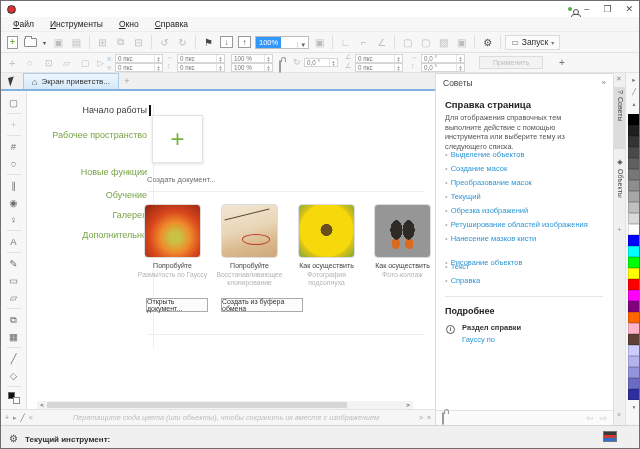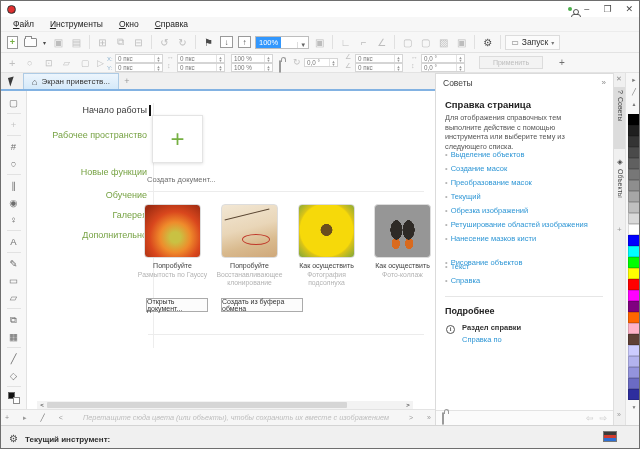--- a/index.html
+++ b/index.html
@@ -69,21 +69,21 @@
 .th3{background:radial-gradient(circle at 50% 48%,#6b4e1d 0 15%,#f6d90a 16% 68%,#dbc417 72%,#7fa63c 100%)}
 .th4{background:radial-gradient(ellipse 10px 16px at 39% 48%,#2e2a26 60%,transparent 61%),radial-gradient(ellipse 10px 16px at 61% 48%,#2e2a26 60%,transparent 61%),radial-gradient(ellipse 7px 9px at 38% 74%,#d96a1e 60%,transparent 61%),radial-gradient(ellipse 7px 9px at 62% 74%,#d96a1e 60%,transparent 61%),#969696}
 .cap{position:absolute;width:71px;text-align:center}
 .capt{font-size:7px;color:#3f3f3f}
 .caps{font-size:6.8px;color:#b3b3b3;line-height:8px;margin-top:2px}
 .wbtn{position:absolute;top:207px;height:14px;border:1px solid #ababab;background:#fcfcfc;font-size:7px;color:#333;display:flex;align-items:center;justify-content:center}
 
 .hscroll{position:absolute;left:36px;top:400px;width:376px;height:8px;background:#f3f3f3;display:flex;align-items:center}
 .scar{width:10px;text-align:center;font-size:6px;color:#555;font-weight:bold}
 .sthumb{height:6px;background:#d6d6d6;border-radius:1px}
-.palbar{position:absolute;left:0;top:408px;width:434px;height:16px;background:#f6f6f6;border-top:1px solid #e3e3e3;display:flex;align-items:center;font-size:7px;color:#9a9a9a;gap:14px;padding:0 4px}
+.palbar{position:absolute;left:0;top:408px;width:434px;height:16px;background:#f6f6f6;border-top:1px solid #e3e3e3;display:flex;align-items:center;font-size:7px;color:#9a9a9a;gap:4px;padding:0 4px}
 .palhint{flex:1;text-align:center;font-style:italic;color:#bdbdbd;font-size:7.3px}
 
 .tips{position:absolute;left:434px;top:72px;width:178px;height:352px;background:#fff;border-left:1px solid #dbdbdb;border-top:1px solid #dbdbdb}
 .tipshead{position:absolute;left:0;top:0;width:100%;height:17px;display:flex;align-items:center;padding:0 7px;font-size:8.5px;color:#3c3c3c}
 .tipsbtns{margin-left:auto;display:flex;gap:7px;color:#8a8a8a;font-size:8px}
 .tipsheading{position:absolute;left:9px;top:25px;font-size:9.5px;font-weight:bold;color:#222}
 .tipsintro{position:absolute;left:9px;top:39px;width:154px;font-size:7.3px;color:#555;line-height:9.5px}
 .tlink{position:absolute;left:9px;font-size:7.5px;color:#2e96d5;white-space:nowrap}
 .tlink .b{color:#b5b5b5;margin-right:3px}
 .moreh{position:absolute;left:9px;font-size:9px;font-weight:bold;color:#222}
@@ -398,21 +398,21 @@
     <span class="tlink" style="top:146px"><span class="b">•</span><span>Ретуширование областей изображения</span></span>
     <span class="tlink" style="top:160px"><span class="b">•</span><span>Нанесение мазков кисти</span></span>
     <span class="tlink" style="top:184px"><span class="b">•</span><span>Рисование объектов</span></span>
     <span class="tlink" style="top:188px"><span class="b">•</span><span>Текст</span></span>
     <span class="tlink" style="top:202px"><span class="b">•</span><span>Справка</span></span>
 
     <span class="hdiv" style="left:9px;top:222px;width:158px;position:absolute;background:#e6e6e6"></span>
     <span class="moreh" style="top:232px">Подробнее</span>
     <span class="abs" style="left:10px;top:248px"><span class="infoico">i</span></span>
     <span class="abs" style="left:26px;top:249px;font-size:7.5px;font-weight:bold;color:#333">Раздел справки</span>
-    <span class="abs" style="left:26px;top:261px;font-size:7.5px;color:#2e96d5">Справка по</span>
+    <span class="abs" style="left:26px;top:261px;font-size:7.5px;color:#2e96d5">Гауссу по</span>
 
     <div class="tipsfoot">
       <span><span class="lockico" style="margin-top:3px"></span></span>
       <span class="navarr" style="margin-left:auto">⇦</span>
       <span class="navarr">⇨</span>
     </div>
   </div>
 
   <div class="dockstrip">
     <span class="abs" style="left:2px;top:2px;color:#8a8a8a;font-size:7px">✕</span>

